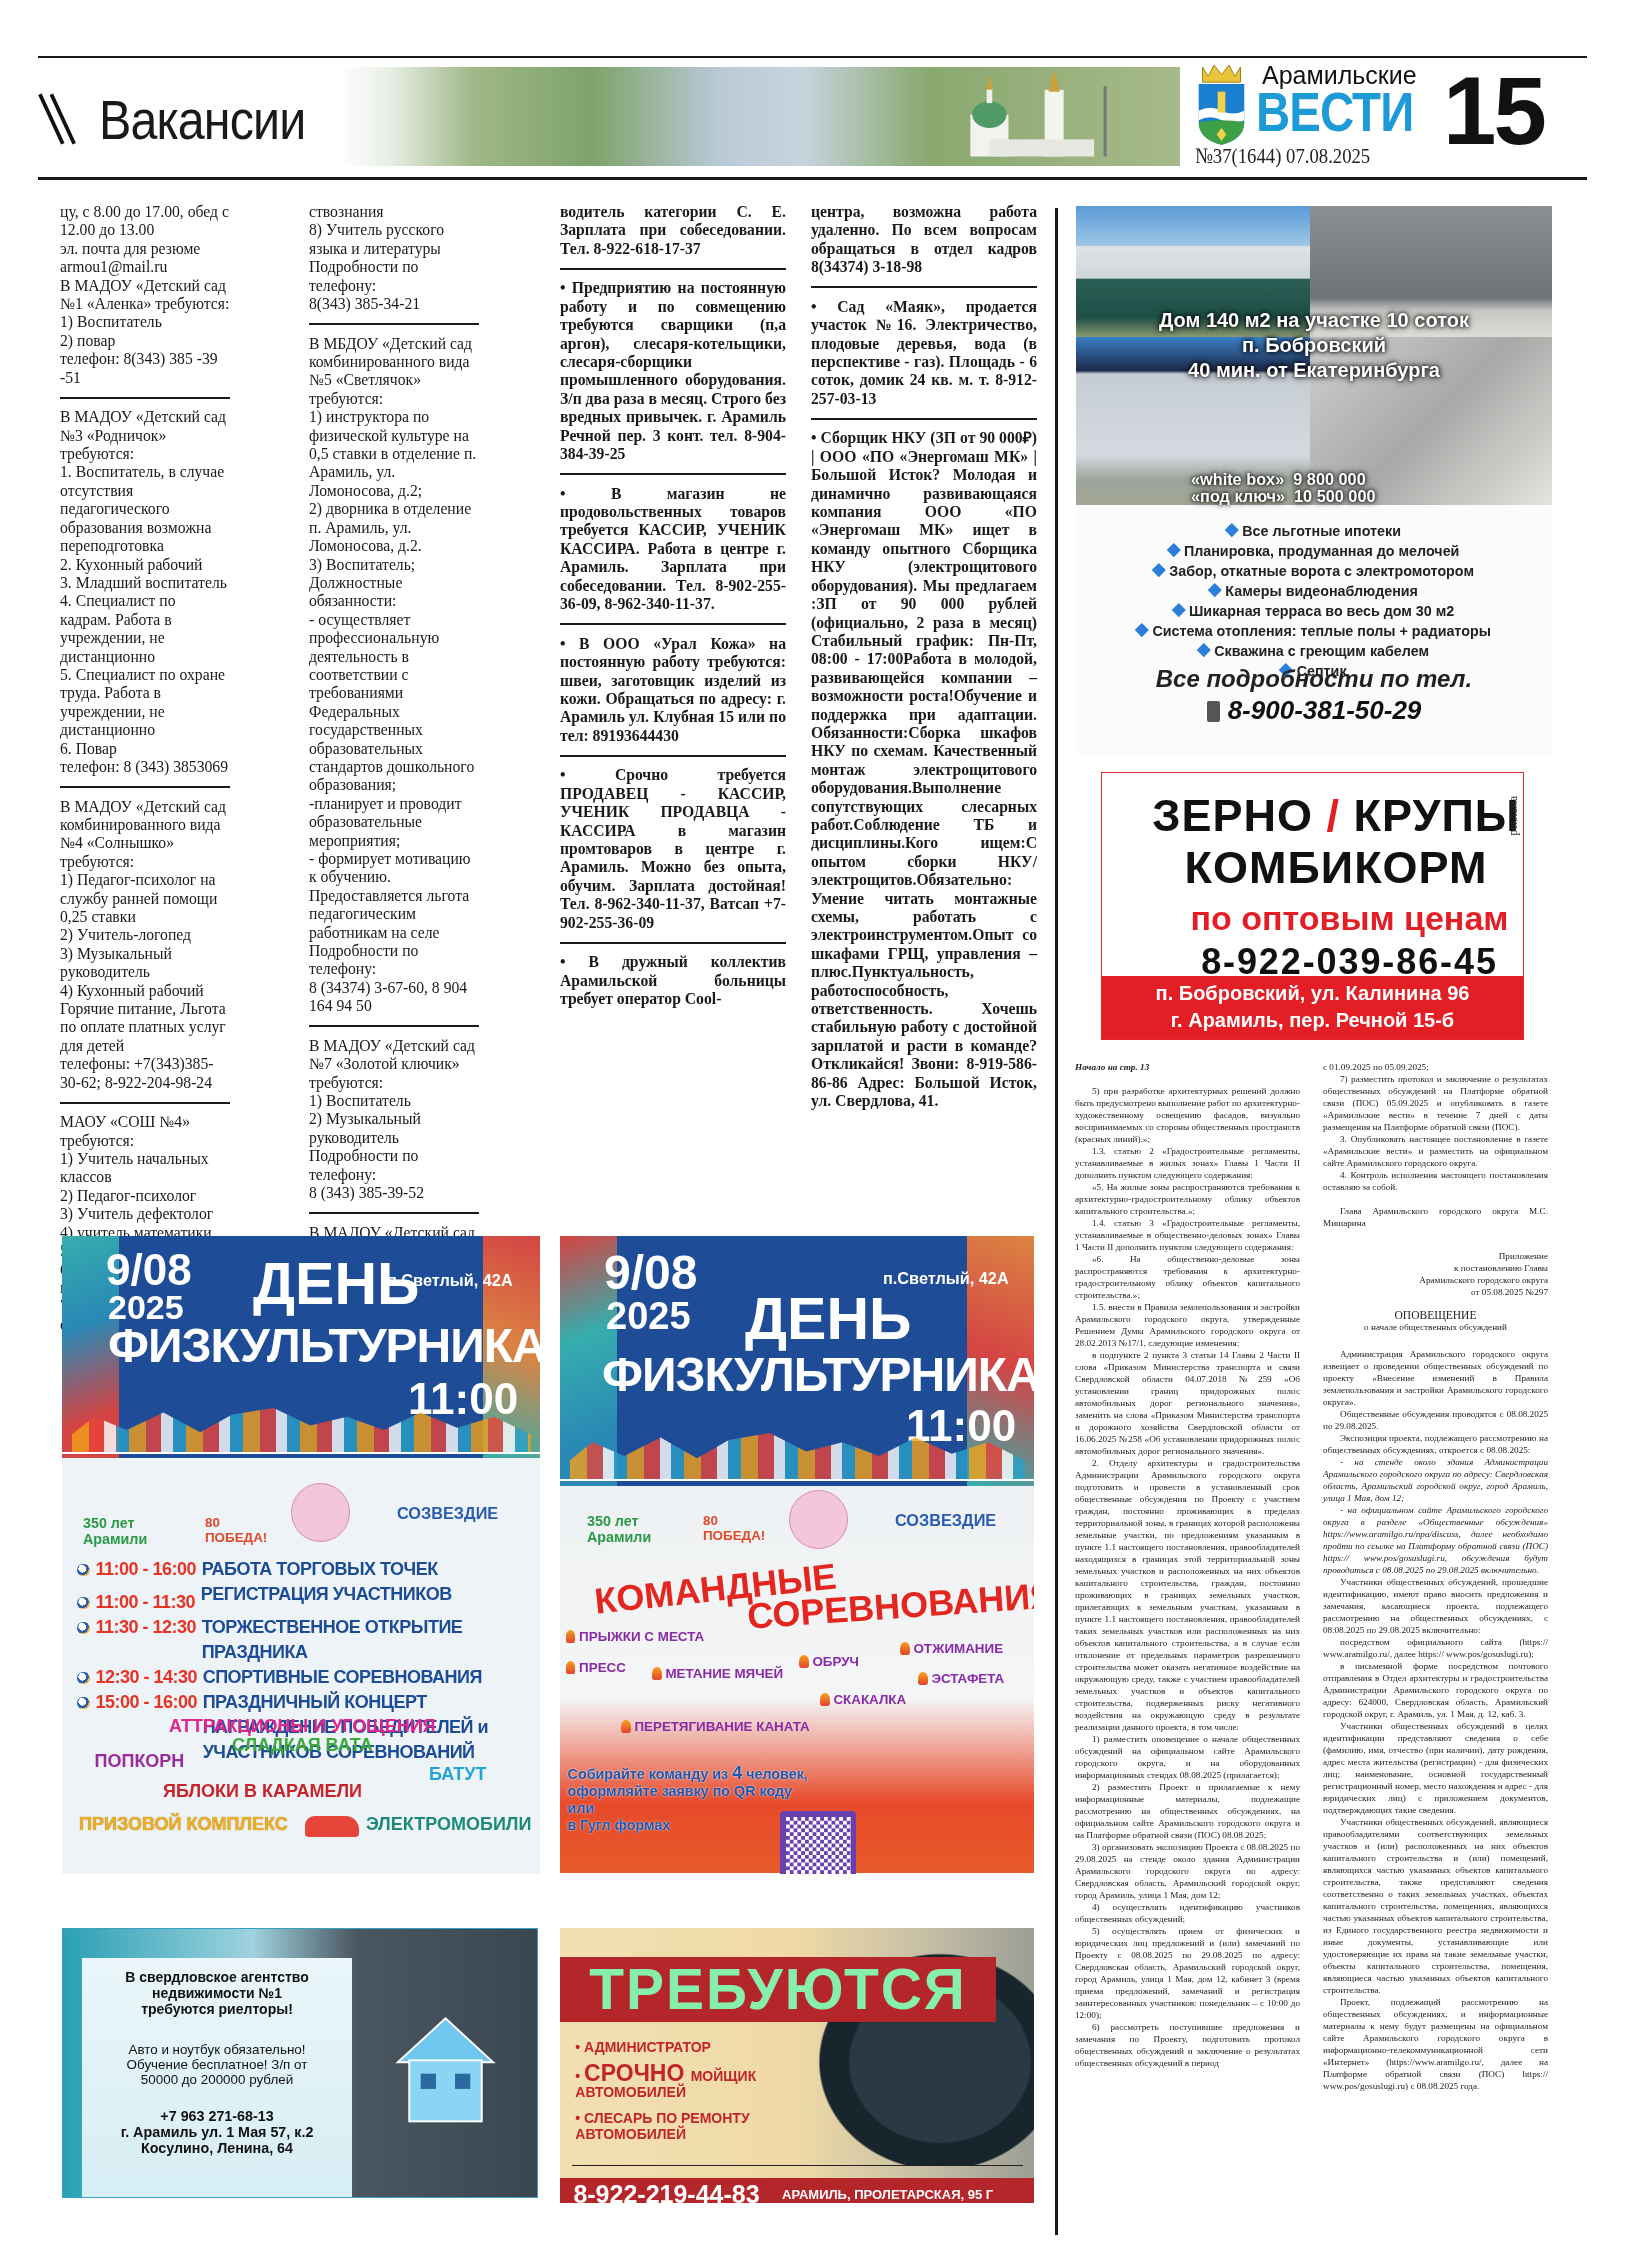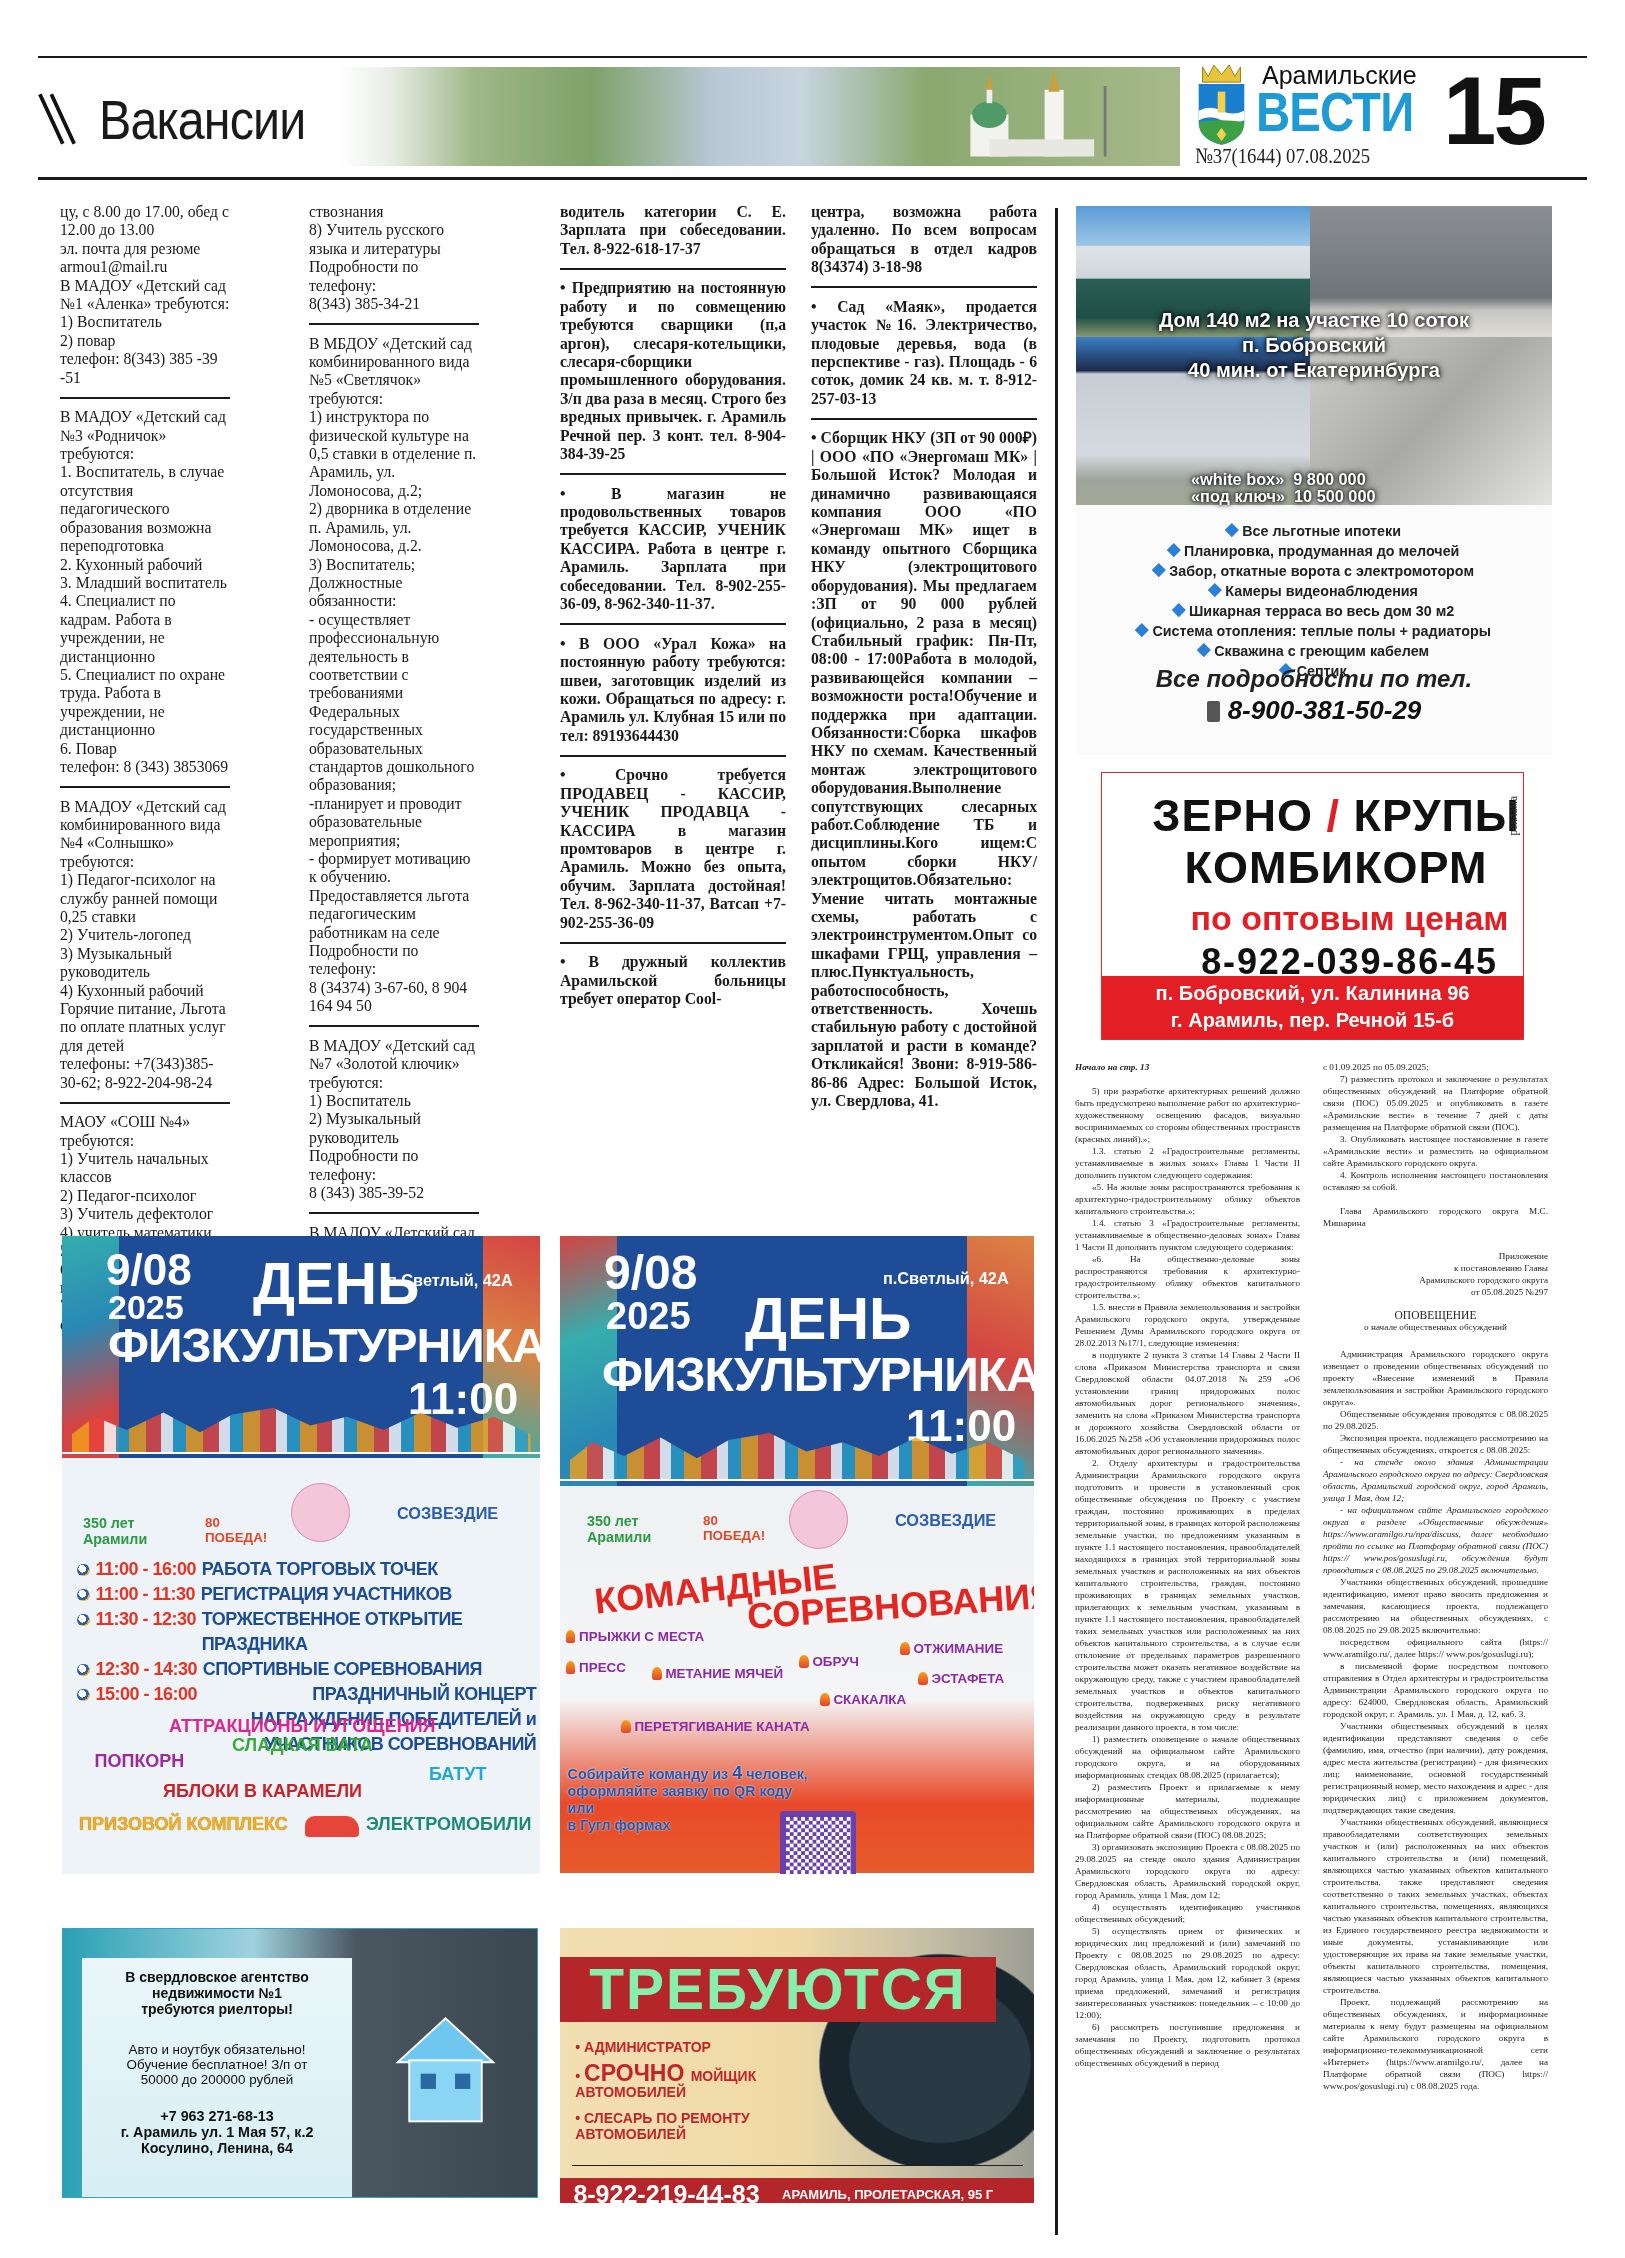--- a/index.html
+++ b/index.html
@@ -292,32 +292,32 @@
       <span style="left:143px;top:57px;font-size:13.4px;color:#e04a2a;width:57px;">80 ПОБЕДА!</span>
       <span style="left:229px;top:25px;width:59px;height:59px;border-radius:50%;background:#f4c6da;border:1.9px solid #d98ab0;"></span>
       <span style="left:335px;top:46px;font-size:16.3px;color:#2a5db0;">СОЗВЕЗДИЕ</span>
     </div>
     <div id="sched1" class="sched" style="left:15.3px;top:99px;width:459px;">
         <div style="display: flex;">
           <span style="white-space: nowrap; margin-right: 5.7px;"><span class="ball"></span><span class="t">11:00 - 16:00</span></span>
           <span class="d">РАБОТА ТОРГОВЫХ ТОЧЕК</span>
         </div>
         <div style="display: flex;">
-          <span style="white-space: nowrap; margin-right: 5.7px;"><span class="ball"></span><span class="t">11:00 - 11:30</span></span>
+          <span style="white-space: nowrap; margin-right: 5.7px; margin-top: 8px;"><span class="ball"></span><span class="t">11:00 - 11:30</span></span>
           <span class="d">РЕГИСТРАЦИЯ УЧАСТНИКОВ</span>
         </div>
         <div style="display: flex;">
           <span style="white-space: nowrap; margin-right: 5.7px;"><span class="ball"></span><span class="t">11:30 - 12:30</span></span>
           <span class="d">ТОРЖЕСТВЕННОЕ ОТКРЫТИЕ ПРАЗДНИКА</span>
         </div>
         <div style="display: flex;">
           <span style="white-space: nowrap; margin-right: 5.7px;"><span class="ball"></span><span class="t">12:30 - 14:30</span></span>
           <span class="d">СПОРТИВНЫЕ СОРЕВНОВАНИЯ</span>
         </div>
-        <div style="display: flex; text-align: right;">
+        <div style="display: flex;">
           <span style="white-space: nowrap; margin-right: 5.7px;"><span class="ball"></span><span class="t">15:00 - 16:00</span></span>
           <span class="d">ПРАЗДНИЧНЫЙ КОНЦЕРТ НАГРАЖДЕНИЕ ПОБЕДИТЕЛЕЙ и УЧАСТНИКОВ СОРЕВНОВАНИЙ</span>
         </div>
       </div>
     <div class="sans" style="position:absolute;left:107px;top:258px;font-size:18px;font-weight:bold;color:#e0258f;">АТТРАКЦИОНЫ И УГОЩЕНИЯ</div>
     <div class="sans" style="position:absolute;left:32.5px;top:293px;font-size:18px;font-weight:bold;color:#9b2a9e;">ПОПКОРН</div>
     <div class="sans" style="position:absolute;left:170px;top:277px;font-size:18px;font-weight:bold;color:#3aaa3a;">СЛАДКАЯ ВАТА</div>
     <div class="sans" style="position:absolute;left:367px;top:306px;font-size:18px;font-weight:bold;color:#22a6d6;">БАТУТ</div>
     <div class="sans" style="position:absolute;left:101px;top:323px;font-size:18px;font-weight:bold;color:#c8232a;">ЯБЛОКИ В КАРАМЕЛИ</div>
     <div class="sans" style="position:absolute;left:17px;top:356px;font-size:18px;font-weight:bold;color:#f0b020;text-shadow:0 0 1px #7a5a10;">ПРИЗОВОЙ КОМПЛЕКС</div>

